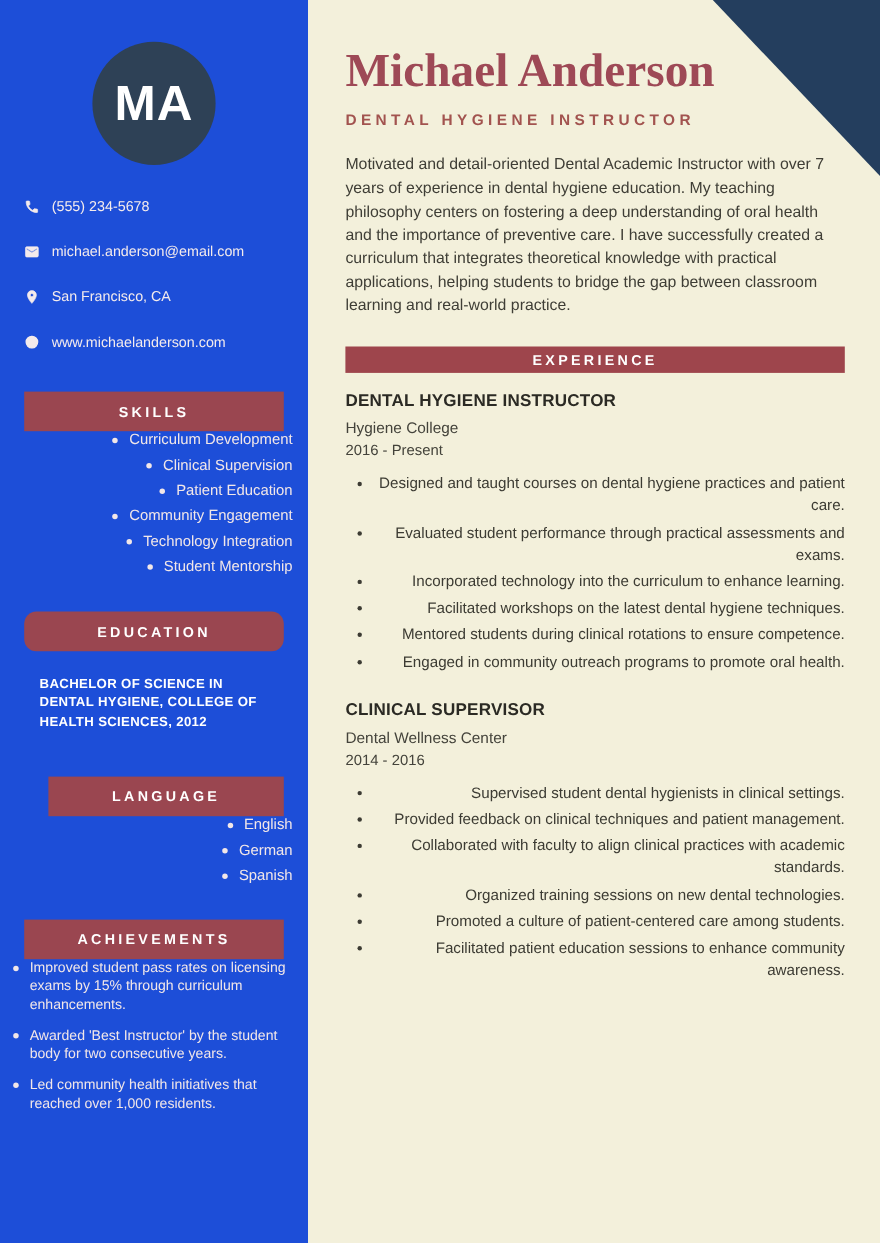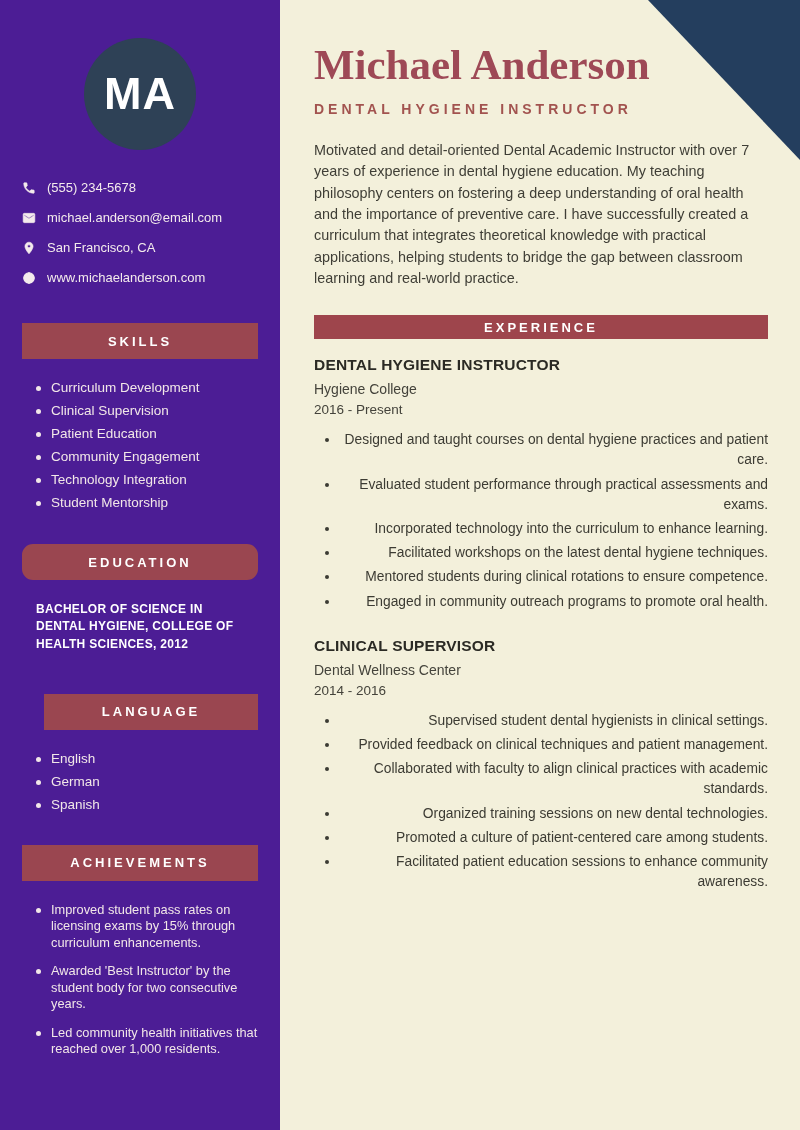--- a/index.html
+++ b/index.html
@@ -1,38 +1,38 @@
 <!DOCTYPE html>
 <html><head>
 <meta charset="utf-8">
 <style>
   * { margin:0; padding:0; box-sizing:border-box; }
   html,body { width:800px; }
   body { font-family:"Liberation Sans", sans-serif; }
   .page { position:relative; width:800px; height:1130px; background:#f3f0db; overflow:hidden; }
 
   
-  .sidebar { position:absolute; left:0; top:0; width:280px; height:100%; background:#4c1d95; }
+  .sidebar { position:absolute; left:0; top:0; width:280px; height:100%; background:#1d4ed8; }
   .avatar { width:112px; height:112px; border-radius:50%; background:#2e4156; margin:38px auto 0;
             display:flex; align-items:center; justify-content:center; }
   .avatar span { color:#fff; font-size:45px; font-weight:600; letter-spacing:1px; }
 
-  .contact { list-style:none; margin-top:30px; padding:0 18px 0 22px; display:flex; flex-direction:column; gap:15px; }
+  .contact { list-style:none; margin-top:30px; padding:0 18px 0 22px; display:flex; flex-direction:column; gap:26px; }
   .contact-row { display:flex; align-items:center; gap:11px; color:#f4ebec; font-size:13px; }
   .cicon { width:14px; height:14px; flex:0 0 14px; display:inline-flex; }
   .cicon svg { width:14px; height:14px; fill:#f4ebec; stroke:#f4ebec; }
 
   .sec-banner { margin:0 22px; height:36px; background:#9a4650; display:flex; align-items:center; justify-content:center; }
   .sec-banner span { color:#ffffff; font-size:13px; font-weight:700; letter-spacing:3px; }
   .mt-skills { margin-top:38px; }
   .mt-edu    { margin-top:33px;border-radius:11px; }
   .mt-lang   { margin-top:41px;margin-left:44px; }
   .mt-ach    { margin-top:32px; }
 
-  .dotlist { list-style:none; margin-top:21px; padding:0 14px 0 36px; display:flex; flex-direction:column; gap:7px; }
+  .dotlist { list-style:none; padding:0 14px 0 12px; display:flex; flex-direction:column; gap:7px;align-items:flex-end; }
   .dotitem { display:flex; align-items:flex-start; gap:10px; color:#f2e7e8; font-size:13.5px; line-height:16px; }
   .dot { width:5px; height:5px; border-radius:50%; background:#f2e7e8; flex:0 0 5px; margin-top:6px; }
   .achlist { gap:12px; }
   .achlist .dotitem { font-size:12.8px; line-height:16.5px; }
 
   .edu { margin:21px 36px 0; color:#ffffff; font-size:12px; font-weight:700; line-height:17.3px; letter-spacing:.3px; }
 
   
   .main { position:absolute; left:280px; top:0; width:520px; height:100%; padding:42px 32px 0 34px; }
   .corner { position:absolute; top:0; right:0; width:0; height:0;

